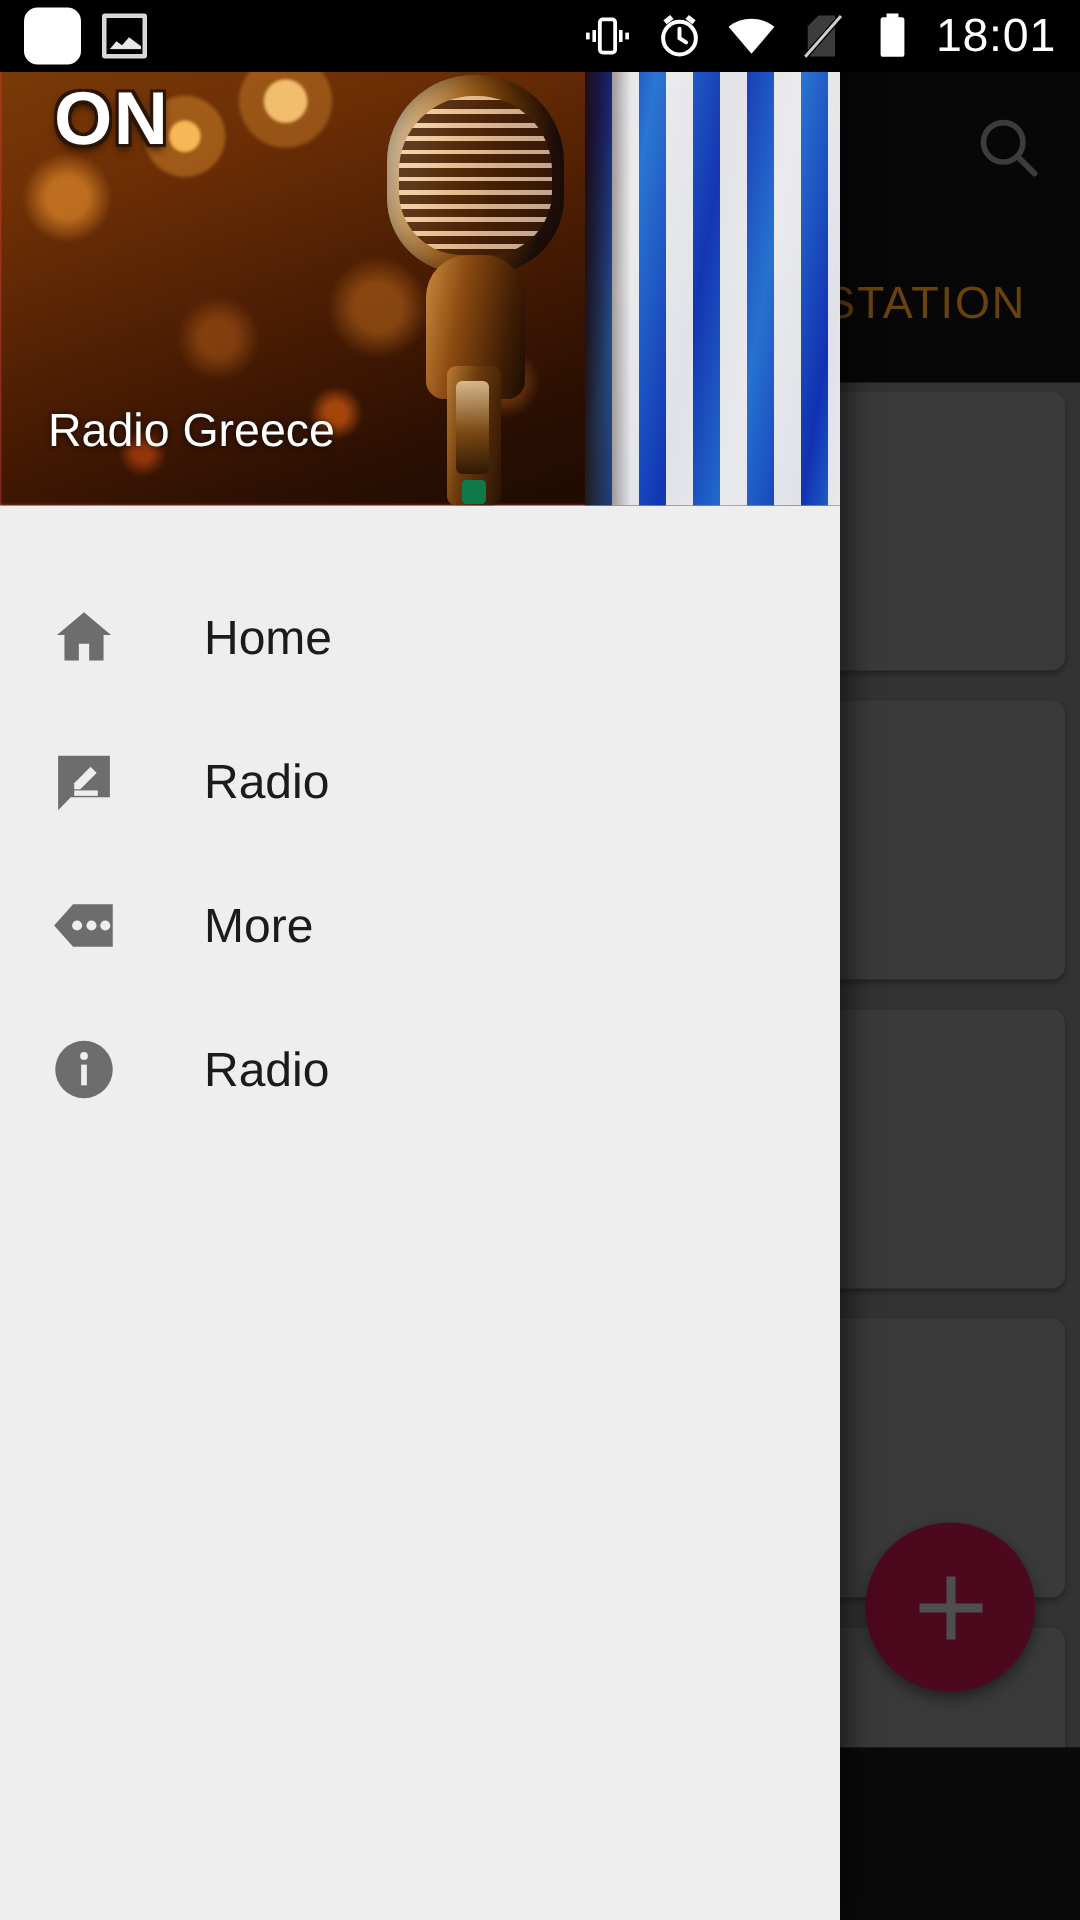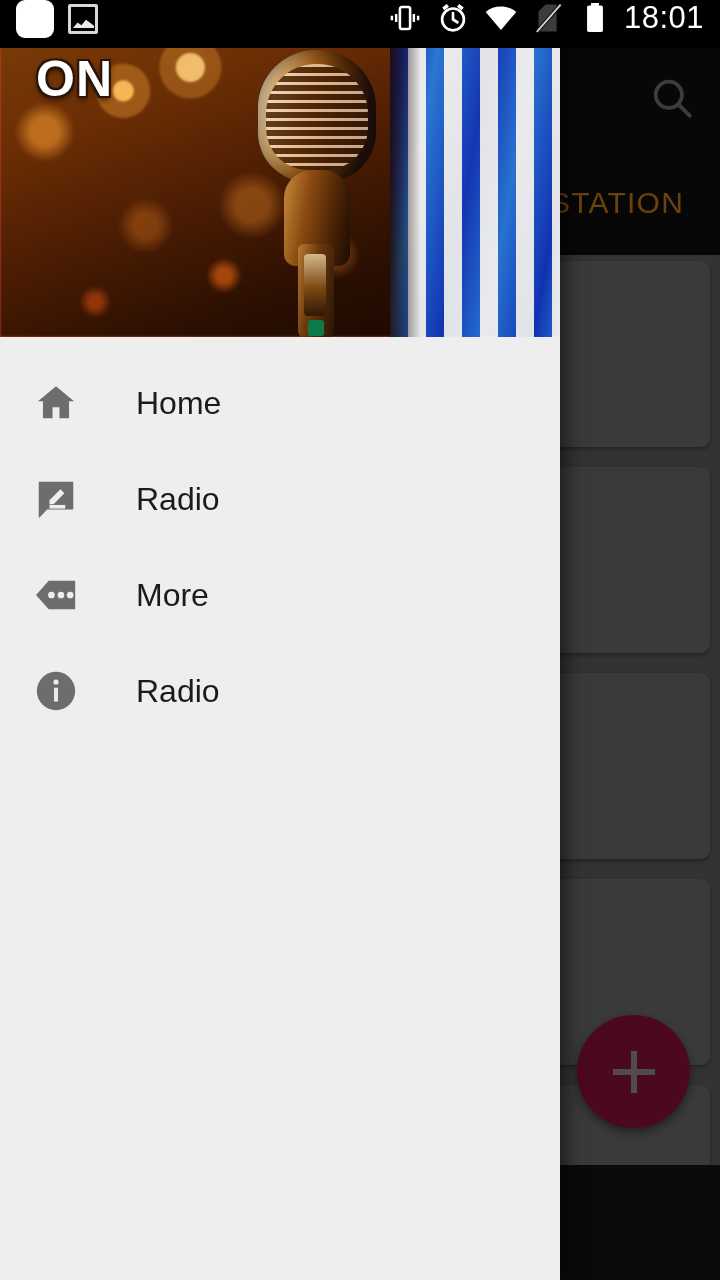--- a/index.html
+++ b/index.html
@@ -7,21 +7,21 @@
     width:720px; height:1280px;
     background:#000;
     font-family:"Liberation Sans", sans-serif;
     overflow:hidden;
   }
   #screen { position:relative; width:720px; height:1280px; overflow:hidden; background:#0d0d0d; }
 
   
   .statusbar {
     position:absolute; top:0; left:0; width:720px; height:48px;
-    background:#000; display:flex; align-items:flex-start; z-index:60;
+    background:#000; display:flex; align-items:center; z-index:60;
   }
   .sb-left { display:flex; align-items:center; gap:14px; padding-left:16px; }
   .sb-right { margin-left:auto; display:flex; align-items:center; gap:14px; padding-right:16px; }
   .notif-blank { width:38px; height:38px; border-radius:9px; background:#fff; }
   .notif-img {
     width:30px; height:30px; border:3px solid #d8d8d8; border-radius:2px;
     position:relative; overflow:hidden; background:#000;
   }
   .notif-img:after{
     content:""; position:absolute; left:2px; right:1px; bottom:3px; height:10px;
@@ -175,21 +175,21 @@
        -2px -2px 0 #2b1508, 2px -2px 0 #2b1508,
        -2px  2px 0 #2b1508, 2px  2px 0 #2b1508,
         0 3px 6px rgba(0,0,0,.8);
   }
   .drawer-title{
     position:absolute; left:32px; bottom:32px;
     color:#fff; font-size:31px; font-weight:400;
     text-shadow:0 1px 4px rgba(0,0,0,.75);
   }
 
-  .menu { padding-top:18px; background:#eeeeee; flex:1; }
+  .menu { padding-top:40px; background:#eeeeee; flex:1; }
   .menu-item {
     display:flex; align-items:center; height:96px; padding-left:32px;
   }
   .menu-icon { width:48px; height:48px; display:flex; align-items:center; justify-content:center; }
   .menu-label { margin-left:56px; font-size:32px; color:#1b1b1b; }
 
   
   .ic { fill:#6d6d6d; }
 </style>
 </head>
@@ -255,20 +255,21 @@
         <div class="mic-body"></div>
         <div class="mic-stem"></div>
         <div class="mic-switch"></div>
         <div class="mic-green"></div>
       </div>
 
       <div class="onair">
         <div>ON</div>
       </div>
 
+      <div class="drawer-title">Radio Greece</div>
     </div>
 
     <div class="menu">
 
       <div class="menu-item">
         <span class="menu-icon">
           <svg width="46" height="46" viewBox="0 0 24 24">
               <path class="ic" d="M12 3.2 2.6 11.1h2.6V20h5V14.2h3.6V20h5v-8.9h2.6z"></path>
             </svg>
         </span>

